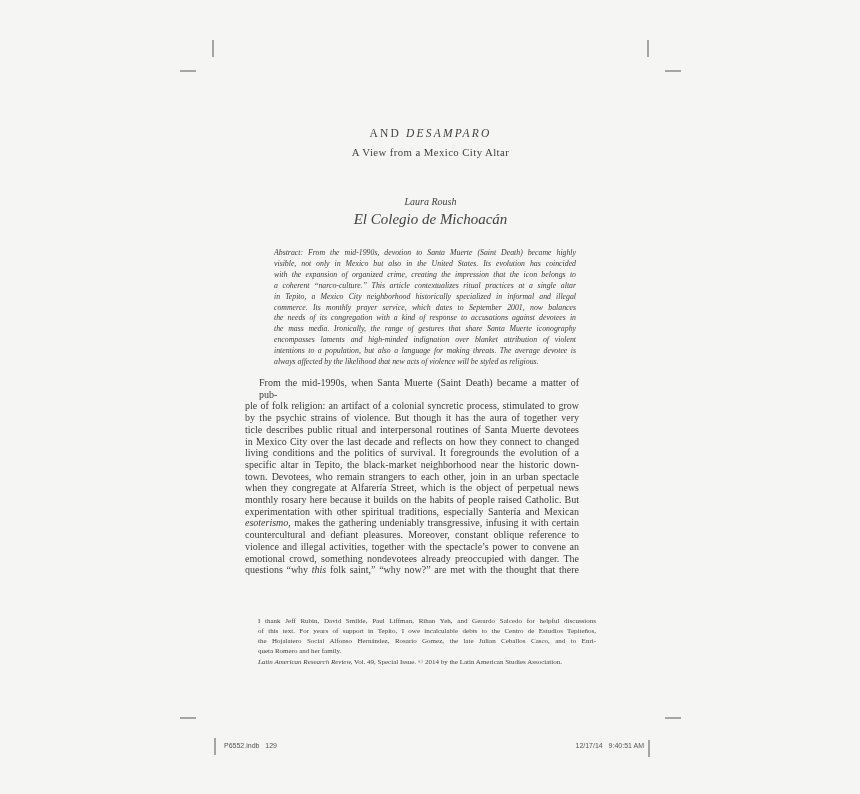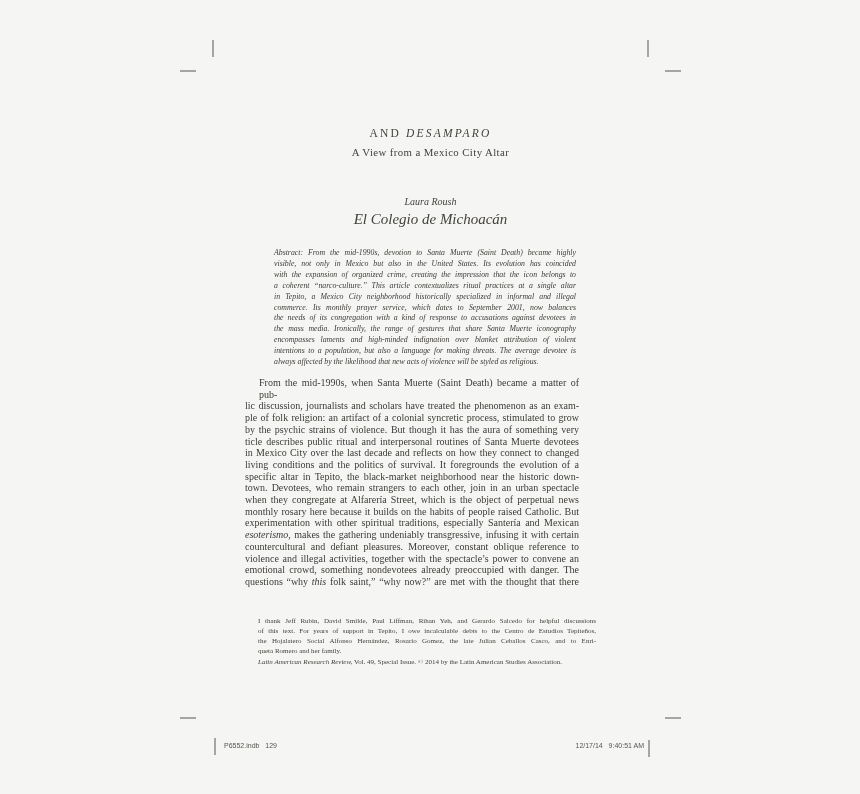--- a/index.html
+++ b/index.html
@@ -91,23 +91,22 @@
     <div class="ln"><span>commerce. Its monthly prayer service, which dates to September 2001, now balances</span></div>
     <div class="ln"><span>the needs of its congregation with a kind of response to accusations against devotees in</span></div>
     <div class="ln"><span>the mass media. Ironically, the range of gestures that share Santa Muerte iconography</span></div>
     <div class="ln"><span>encompasses laments and high-minded indignation over blanket attribution of violent</span></div>
     <div class="ln"><span>intentions to a population, but also a language for making threats. The average devotee is</span></div>
     <div class="ln"><span>always affected by the likelihood that new acts of violence will be styled as religious.</span></div>
   </div>
 
 <div class="abs body-text">
     <div class="ln"><span>From the mid-1990s, when Santa Muerte (Saint Death) became a matter of pub-</span></div>
-    <div class="ln"><span>lic discussion, journalists and scholars have treated the phenomenon as an exam-</span></div>
     <div class="ln"><span>ple of folk religion: an artifact of a colonial syncretic process, stimulated to grow</span></div>
-    <div class="ln"><span>by the psychic strains of violence. But though it has the aura of something very</span></div>
+    <div class="ln"><span>by the psychic strains of violence. But though it has the aura of together very</span></div>
     <div class="ln"><span>ticle describes public ritual and interpersonal routines of Santa Muerte devotees</span></div>
     <div class="ln"><span>in Mexico City over the last decade and reflects on how they connect to changed</span></div>
     <div class="ln"><span>living conditions and the politics of survival. It foregrounds the evolution of a</span></div>
     <div class="ln"><span>specific altar in Tepito, the black-market neighborhood near the historic down-</span></div>
     <div class="ln"><span>town. Devotees, who remain strangers to each other, join in an urban spectacle</span></div>
     <div class="ln"><span>when they congregate at Alfarería Street, which is the object of perpetual news</span></div>
     <div class="ln"><span>monthly rosary here because it builds on the habits of people raised Catholic. But</span></div>
     <div class="ln"><span>experimentation with other spiritual traditions, especially Santería and Mexican</span></div>
     <div class="ln"><span class="it">esoterismo,</span><span> makes the gathering undeniably transgressive, infusing it with certain</span></div>
     <div class="ln"><span>countercultural and defiant pleasures. Moreover, constant oblique reference to</span></div>

